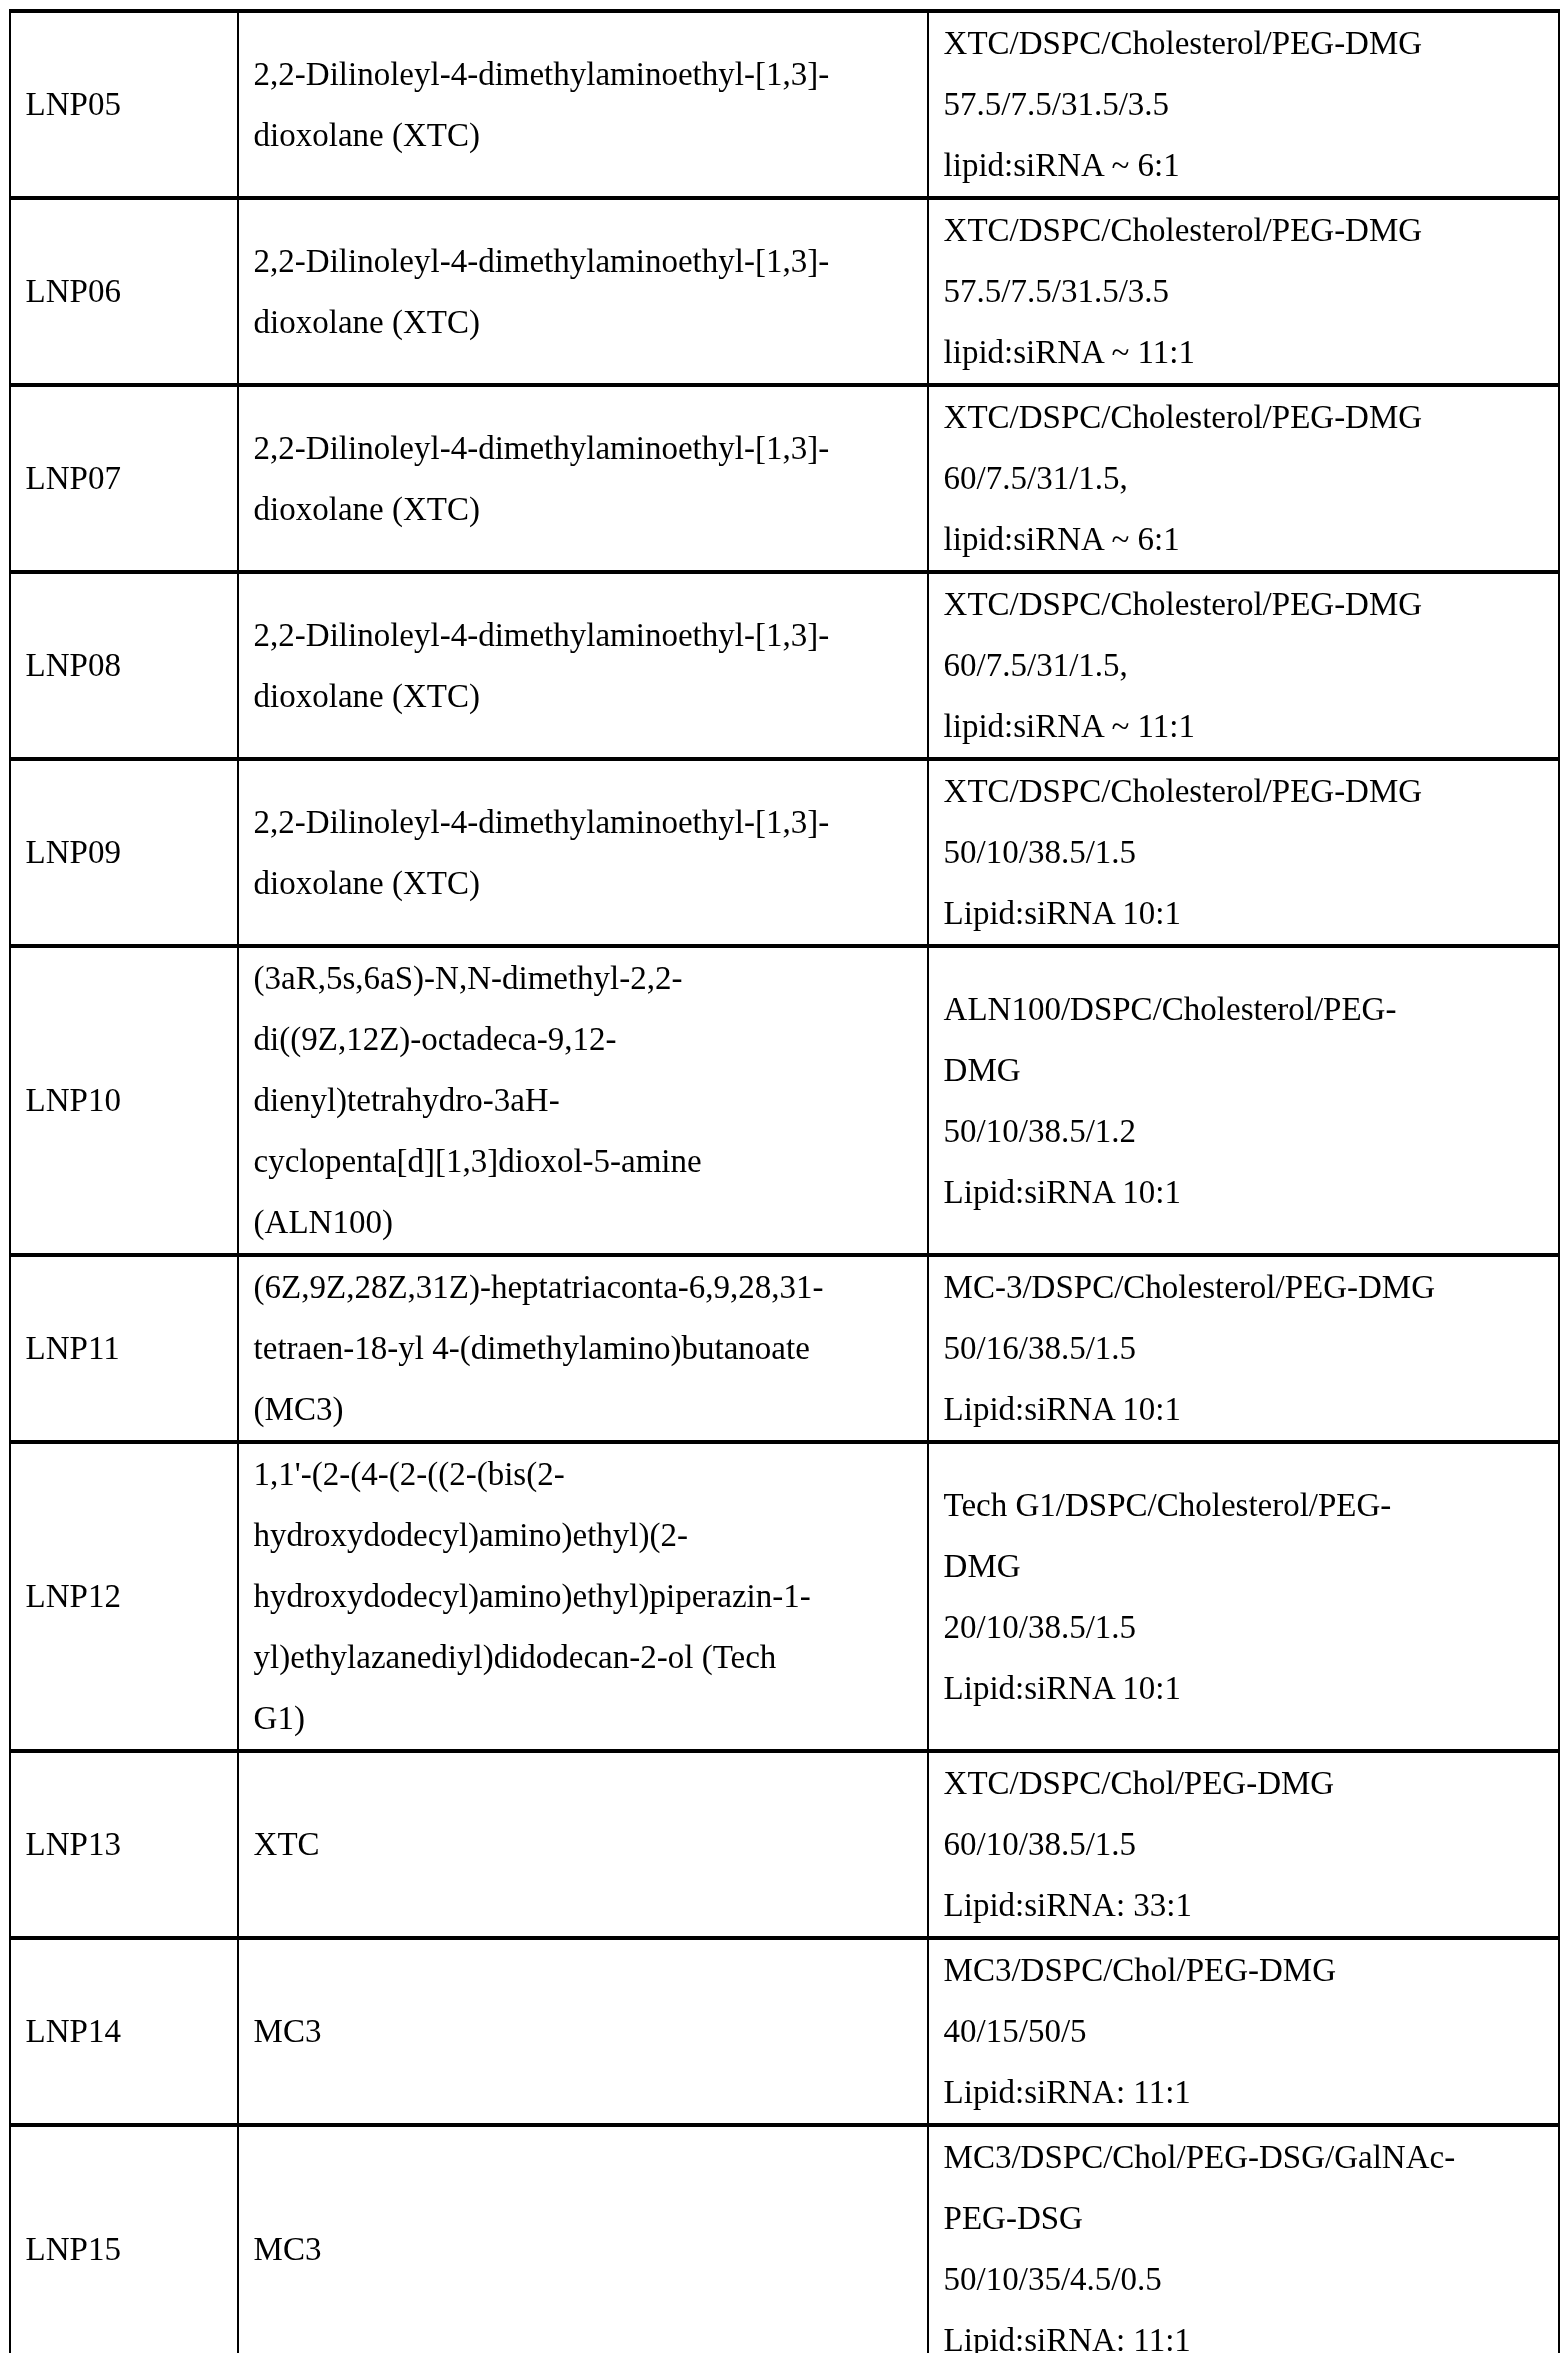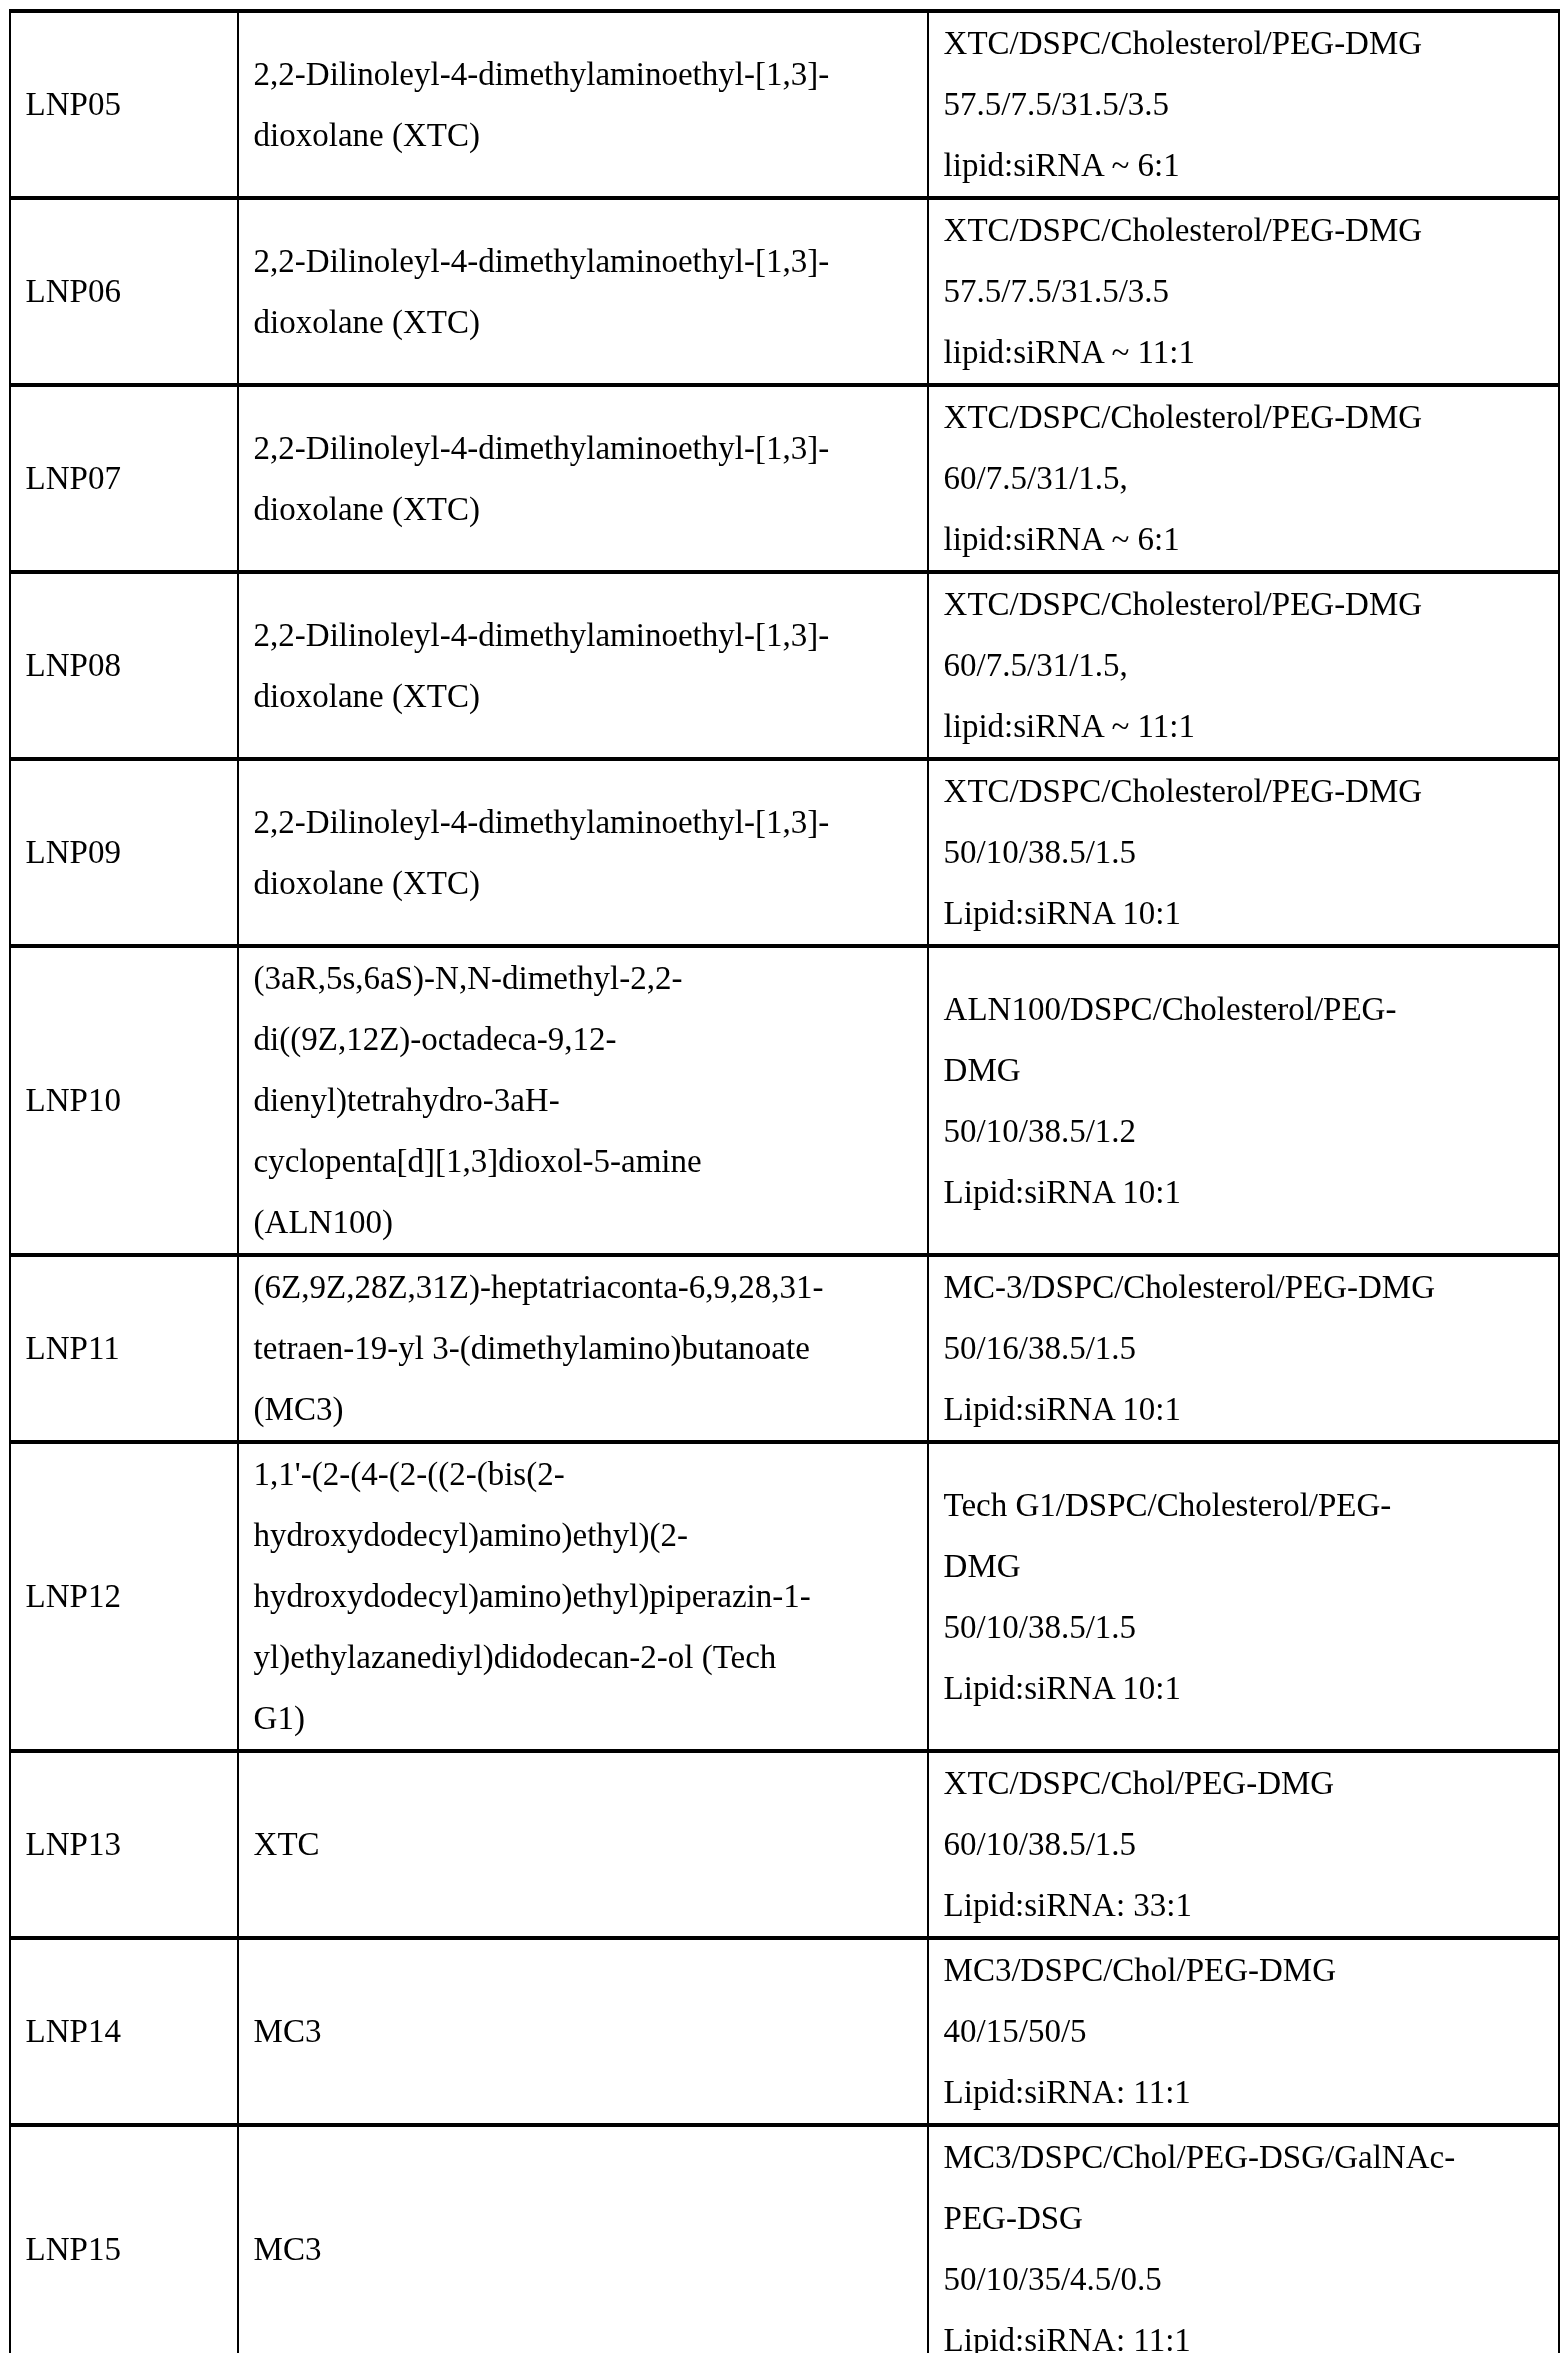--- a/index.html
+++ b/index.html
@@ -77,36 +77,36 @@
 cyclopenta[d][1,3]dioxol-5-amine
 (ALN100)</td>
     <td>ALN100/DSPC/Cholesterol/PEG-
 DMG
 50/10/38.5/1.2
 Lipid:siRNA 10:1</td>
   </tr>
       <tr style="height: 184px;">
     <td>LNP11</td>
     <td>(6Z,9Z,28Z,31Z)-heptatriaconta-6,9,28,31-
-tetraen-19-yl 3-(dimethylamino)butanoate
+tetraen-18-yl 4-(dimethylamino)butanoate
 (MC3)</td>
     <td>MC-3/DSPC/Cholesterol/PEG-DMG
 50/16/38.5/1.5
 Lipid:siRNA 10:1</td>
   </tr>
       <tr style="height: 306px;">
     <td>LNP12</td>
     <td>1,1'-(2-(4-(2-((2-(bis(2-
 hydroxydodecyl)amino)ethyl)(2-
 hydroxydodecyl)amino)ethyl)piperazin-1-
 yl)ethylazanediyl)didodecan-2-ol (Tech
 G1)</td>
     <td>Tech G1/DSPC/Cholesterol/PEG-
 DMG
-50/10/38.5/1.5
+20/10/38.5/1.5
 Lipid:siRNA 10:1</td>
   </tr>
       <tr style="height: 184px;">
     <td>LNP13</td>
     <td>XTC</td>
     <td>XTC/DSPC/Chol/PEG-DMG
 60/10/38.5/1.5
 Lipid:siRNA: 33:1</td>
   </tr>
       <tr style="height: 184px;">

